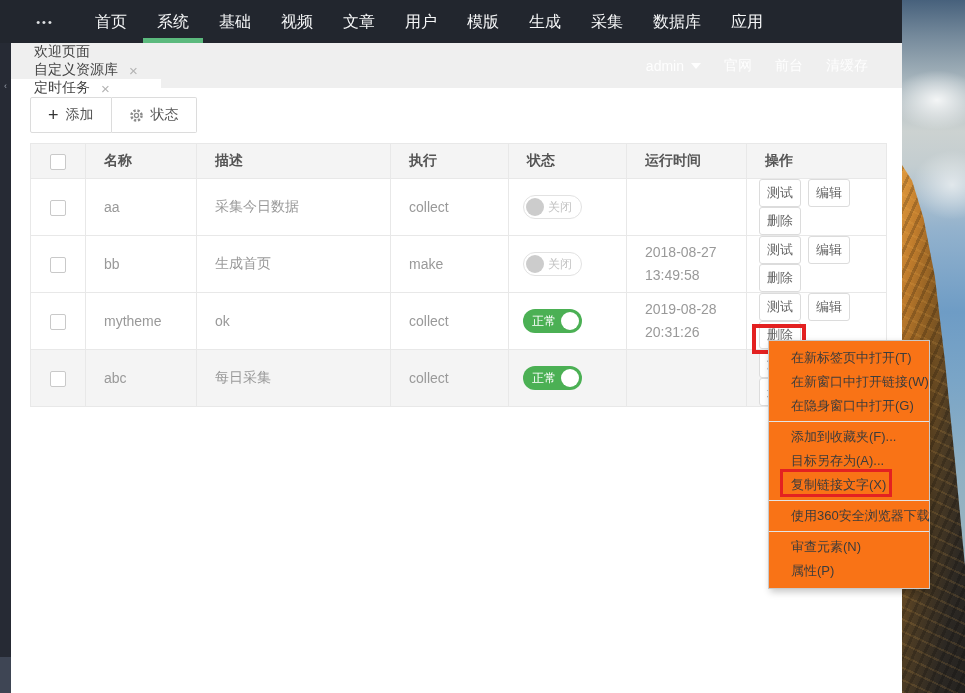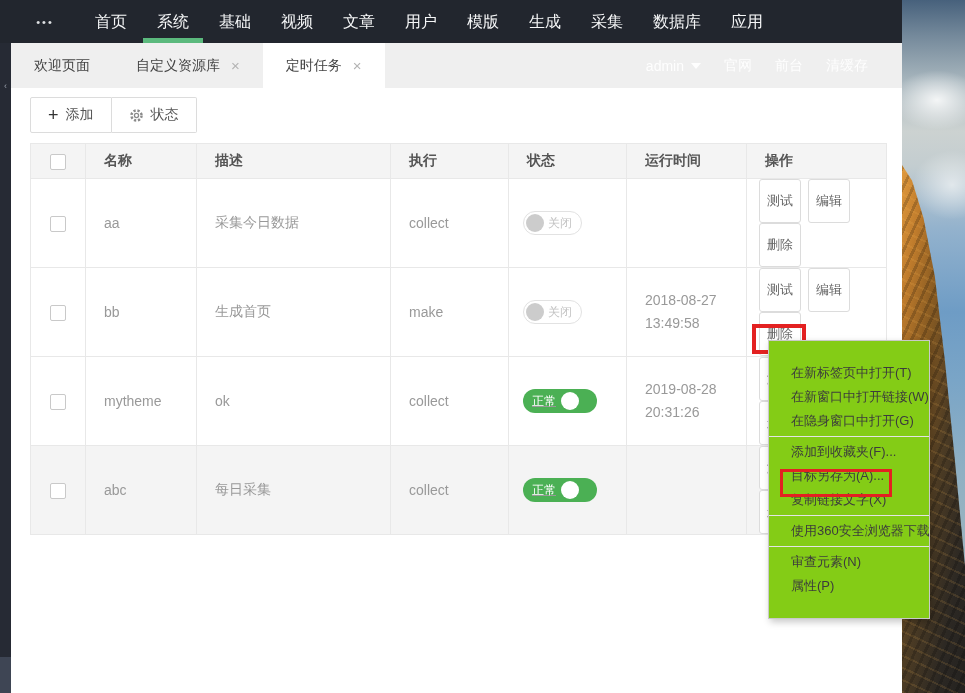--- a/index.html
+++ b/index.html
@@ -63,30 +63,30 @@
   td{padding-left:18px;color:#999;}
   td.cb-cell,th.cb-cell{padding:0;text-align:center;}
   tr.hl td{background:#f4f4f4;}
   .cb{width:16px;height:16px;border:1px solid #c9c9c9;border-radius:2px;background:#fff;display:inline-block;vertical-align:middle;cursor:pointer;}
   .time-cell div{line-height:23px;}
   .toggle{display:inline-flex;align-items:center;height:24px;border-radius:13px;cursor:pointer;}
   .toggle.off{border:1px solid #e2e2e2;background:#fff;padding:0 9px 0 2px;}
   .toggle .knob{width:18px;height:18px;border-radius:50%;}
   .toggle.off .knob{background:#ccc;}
   .toggle.off .tg-label{color:#c3c3c3;font-size:12px;margin-left:4px;}
-  .toggle.on{background:var(--toggle-green);padding:0 18px 0 9px;text-decoration:underline;}
+  .toggle.on{background:var(--toggle-green);padding:0 3px 0 9px;}
   .toggle.on .tg-label{color:#fff;font-size:12px;margin-right:5px;}
   .toggle.on .knob{background:#fff;}
   td.actions{padding-left:12px;}
-  .row-btn{padding:12px 7px;border:1px solid #dcdcdc;border-radius:3px;background:#fff;color:#666;font-size:13px;
+  .row-btn{padding:4px 7px;border:1px solid #dcdcdc;border-radius:3px;background:#fff;color:#666;font-size:13px;
     margin-right:7px;cursor:pointer;white-space:nowrap;}
 
   
-  .ctx-menu{position:absolute;left:768px;top:340px;width:162px;background:#84cc16;border:1px solid #c9c9c9;
-    box-shadow:2px 3px 7px rgba(0,0,0,.22);padding:20px 0;z-index:10;}
+  .ctx-menu{position:absolute;left:768px;top:340px;width:162px;background:#f97316;border:1px solid #c9c9c9;
+    box-shadow:2px 3px 7px rgba(0,0,0,.22);padding:5px 0;z-index:10;}
   .mi{height:24px;line-height:24px;padding-left:22px;font-size:13px;color:#3c3c3c;cursor:pointer;white-space:nowrap;}
   .msep{border-top:1px solid #e4e4e4;margin:3px 0;}
 
   
   .redbox{position:absolute;border-style:solid;border-color:var(--annotation-red);background:transparent;pointer-events:none;}
   .redbox1{left:752px;top:324px;width:54px;height:30px;border-width:4px;z-index:5;}
   .redbox2{left:780px;top:469px;width:112px;height:28px;border-width:3px;z-index:20;}
 </style>
 </head>
 <body>
@@ -118,21 +118,21 @@
         </div>
     </div>
 
     <div class="leftstrip">
       <div class="strip-icon">‹</div>
       <div class="strip-bottom"></div>
     </div>
 
     <div class="main">
       <div class="tabbar">
-        <div id="tabs" style="display:flex;">
+        <div id="tabs" style="display:flex;flex-direction:column;">
             <div class="tab">
               <span>欢迎页面</span>
             </div>
             <div class="tab">
               <span>自定义资源库</span>
               <span class="close">×</span>
             </div>
             <div class="tab active">
               <span>定时任务</span>
               <span class="close">×</span>

